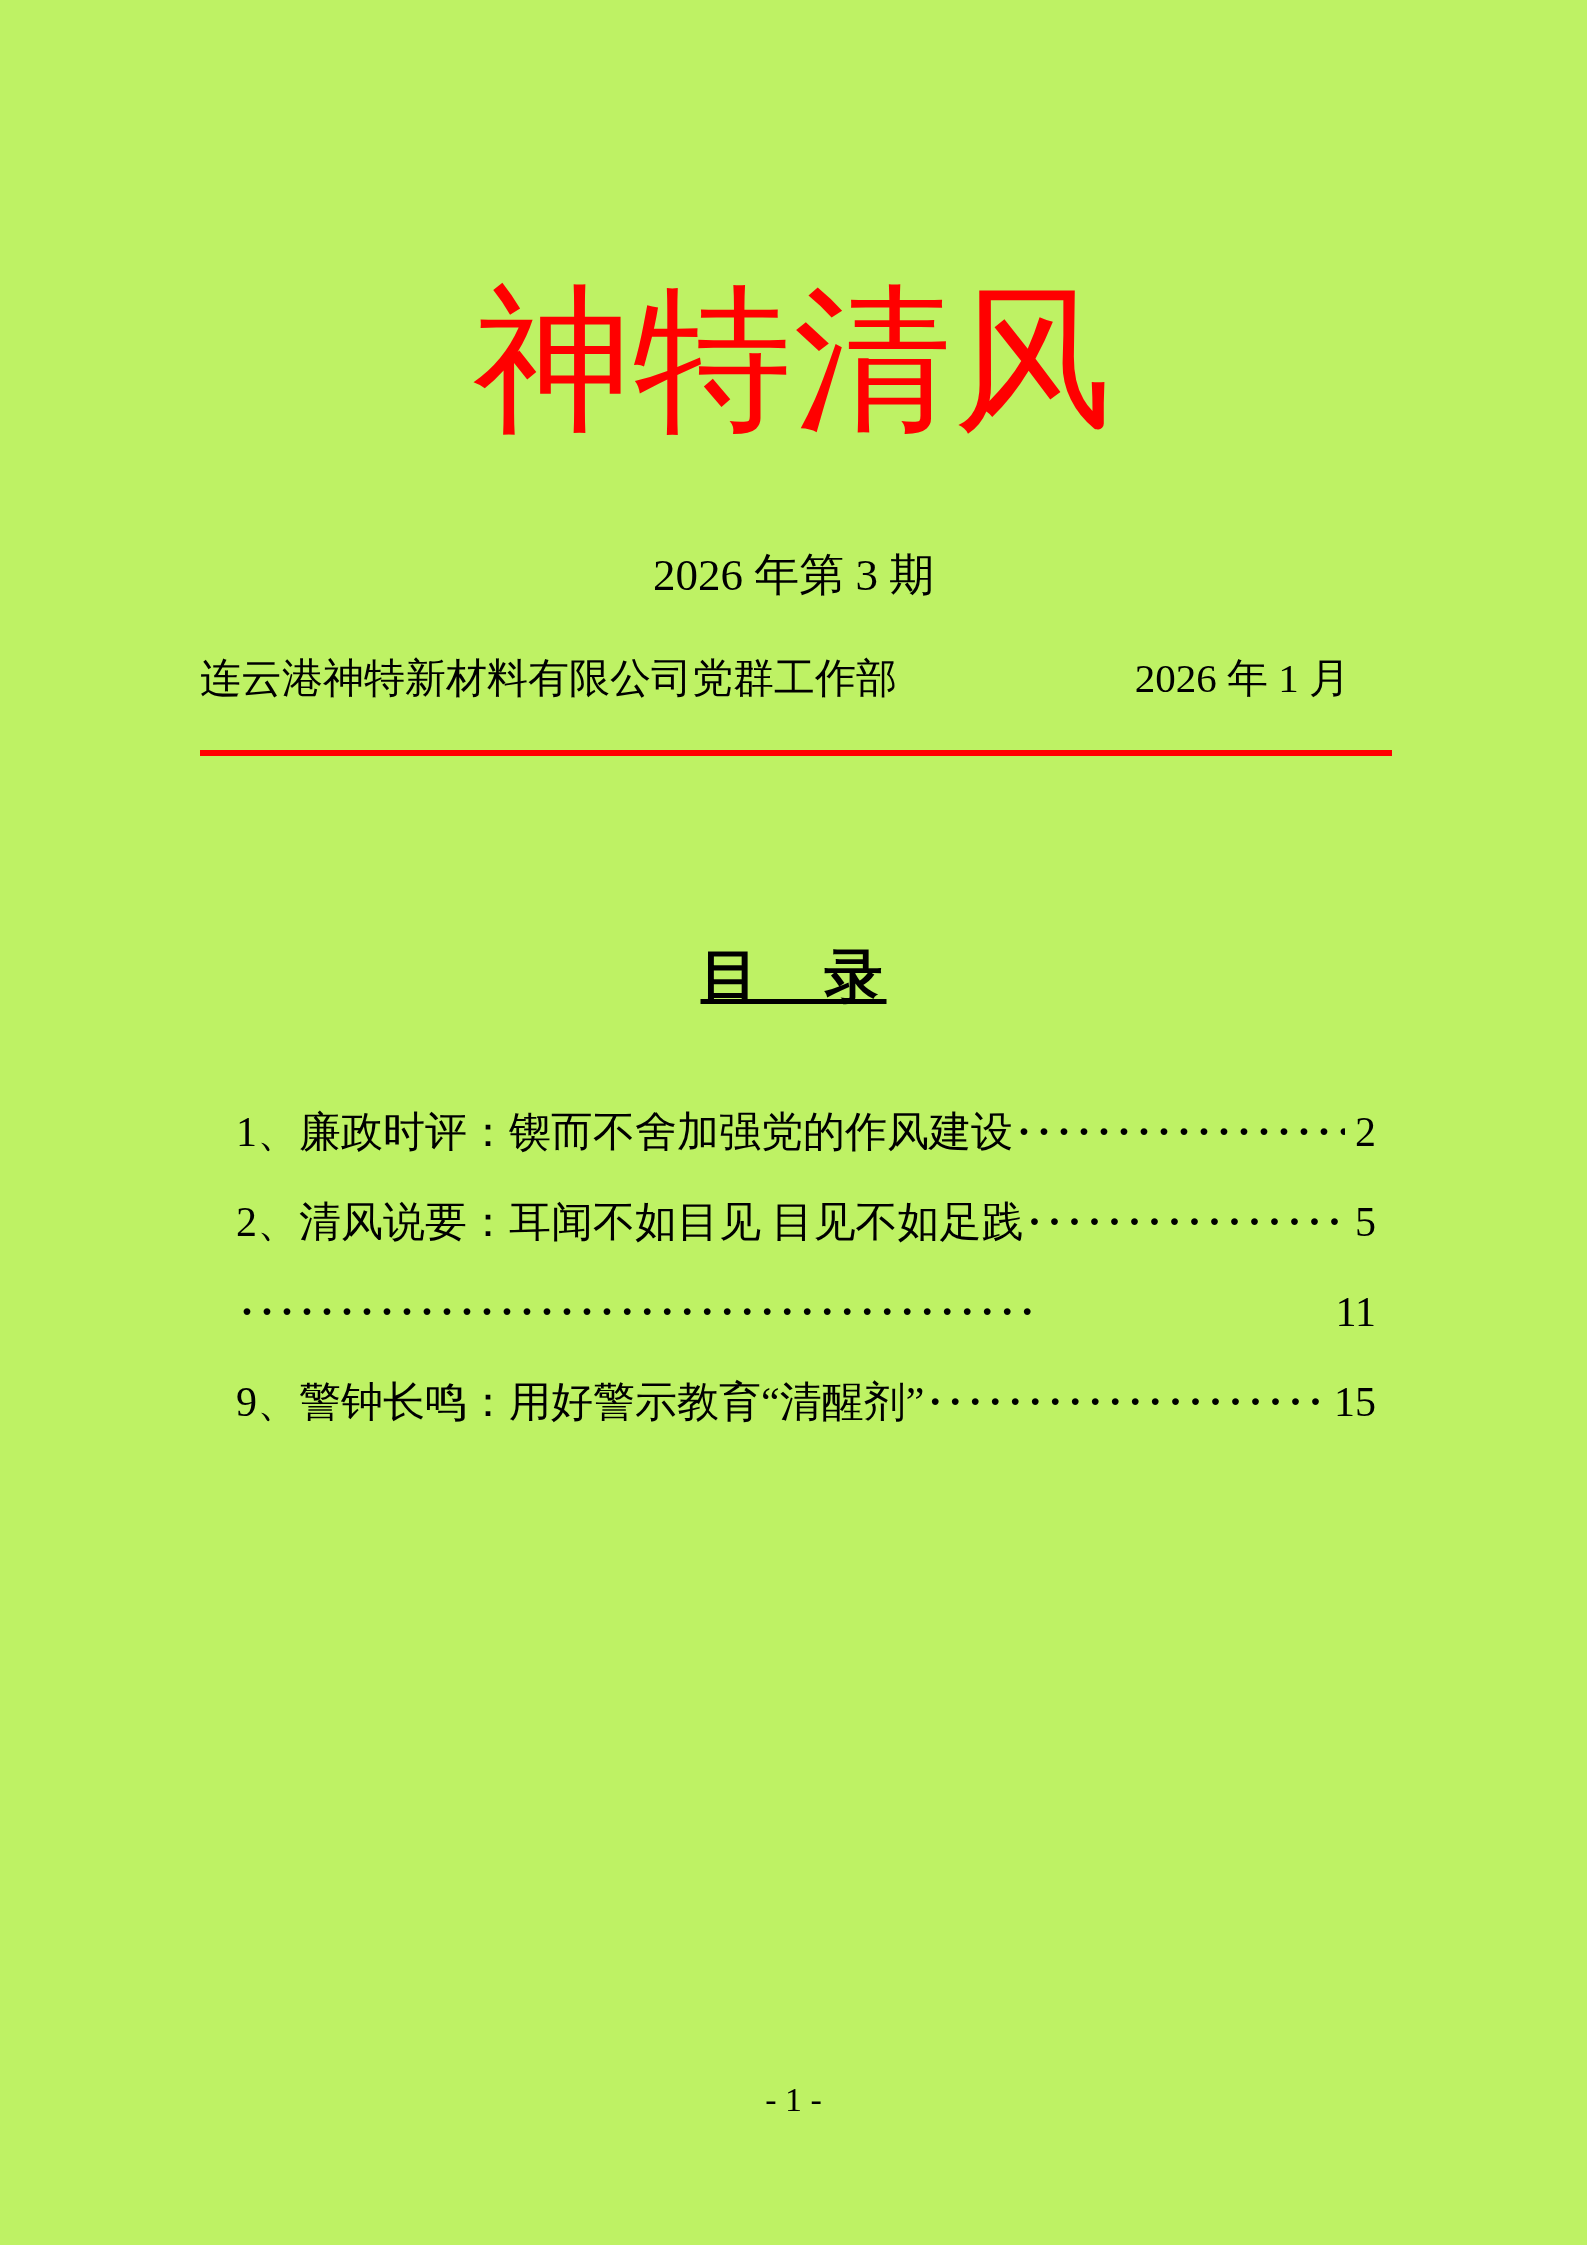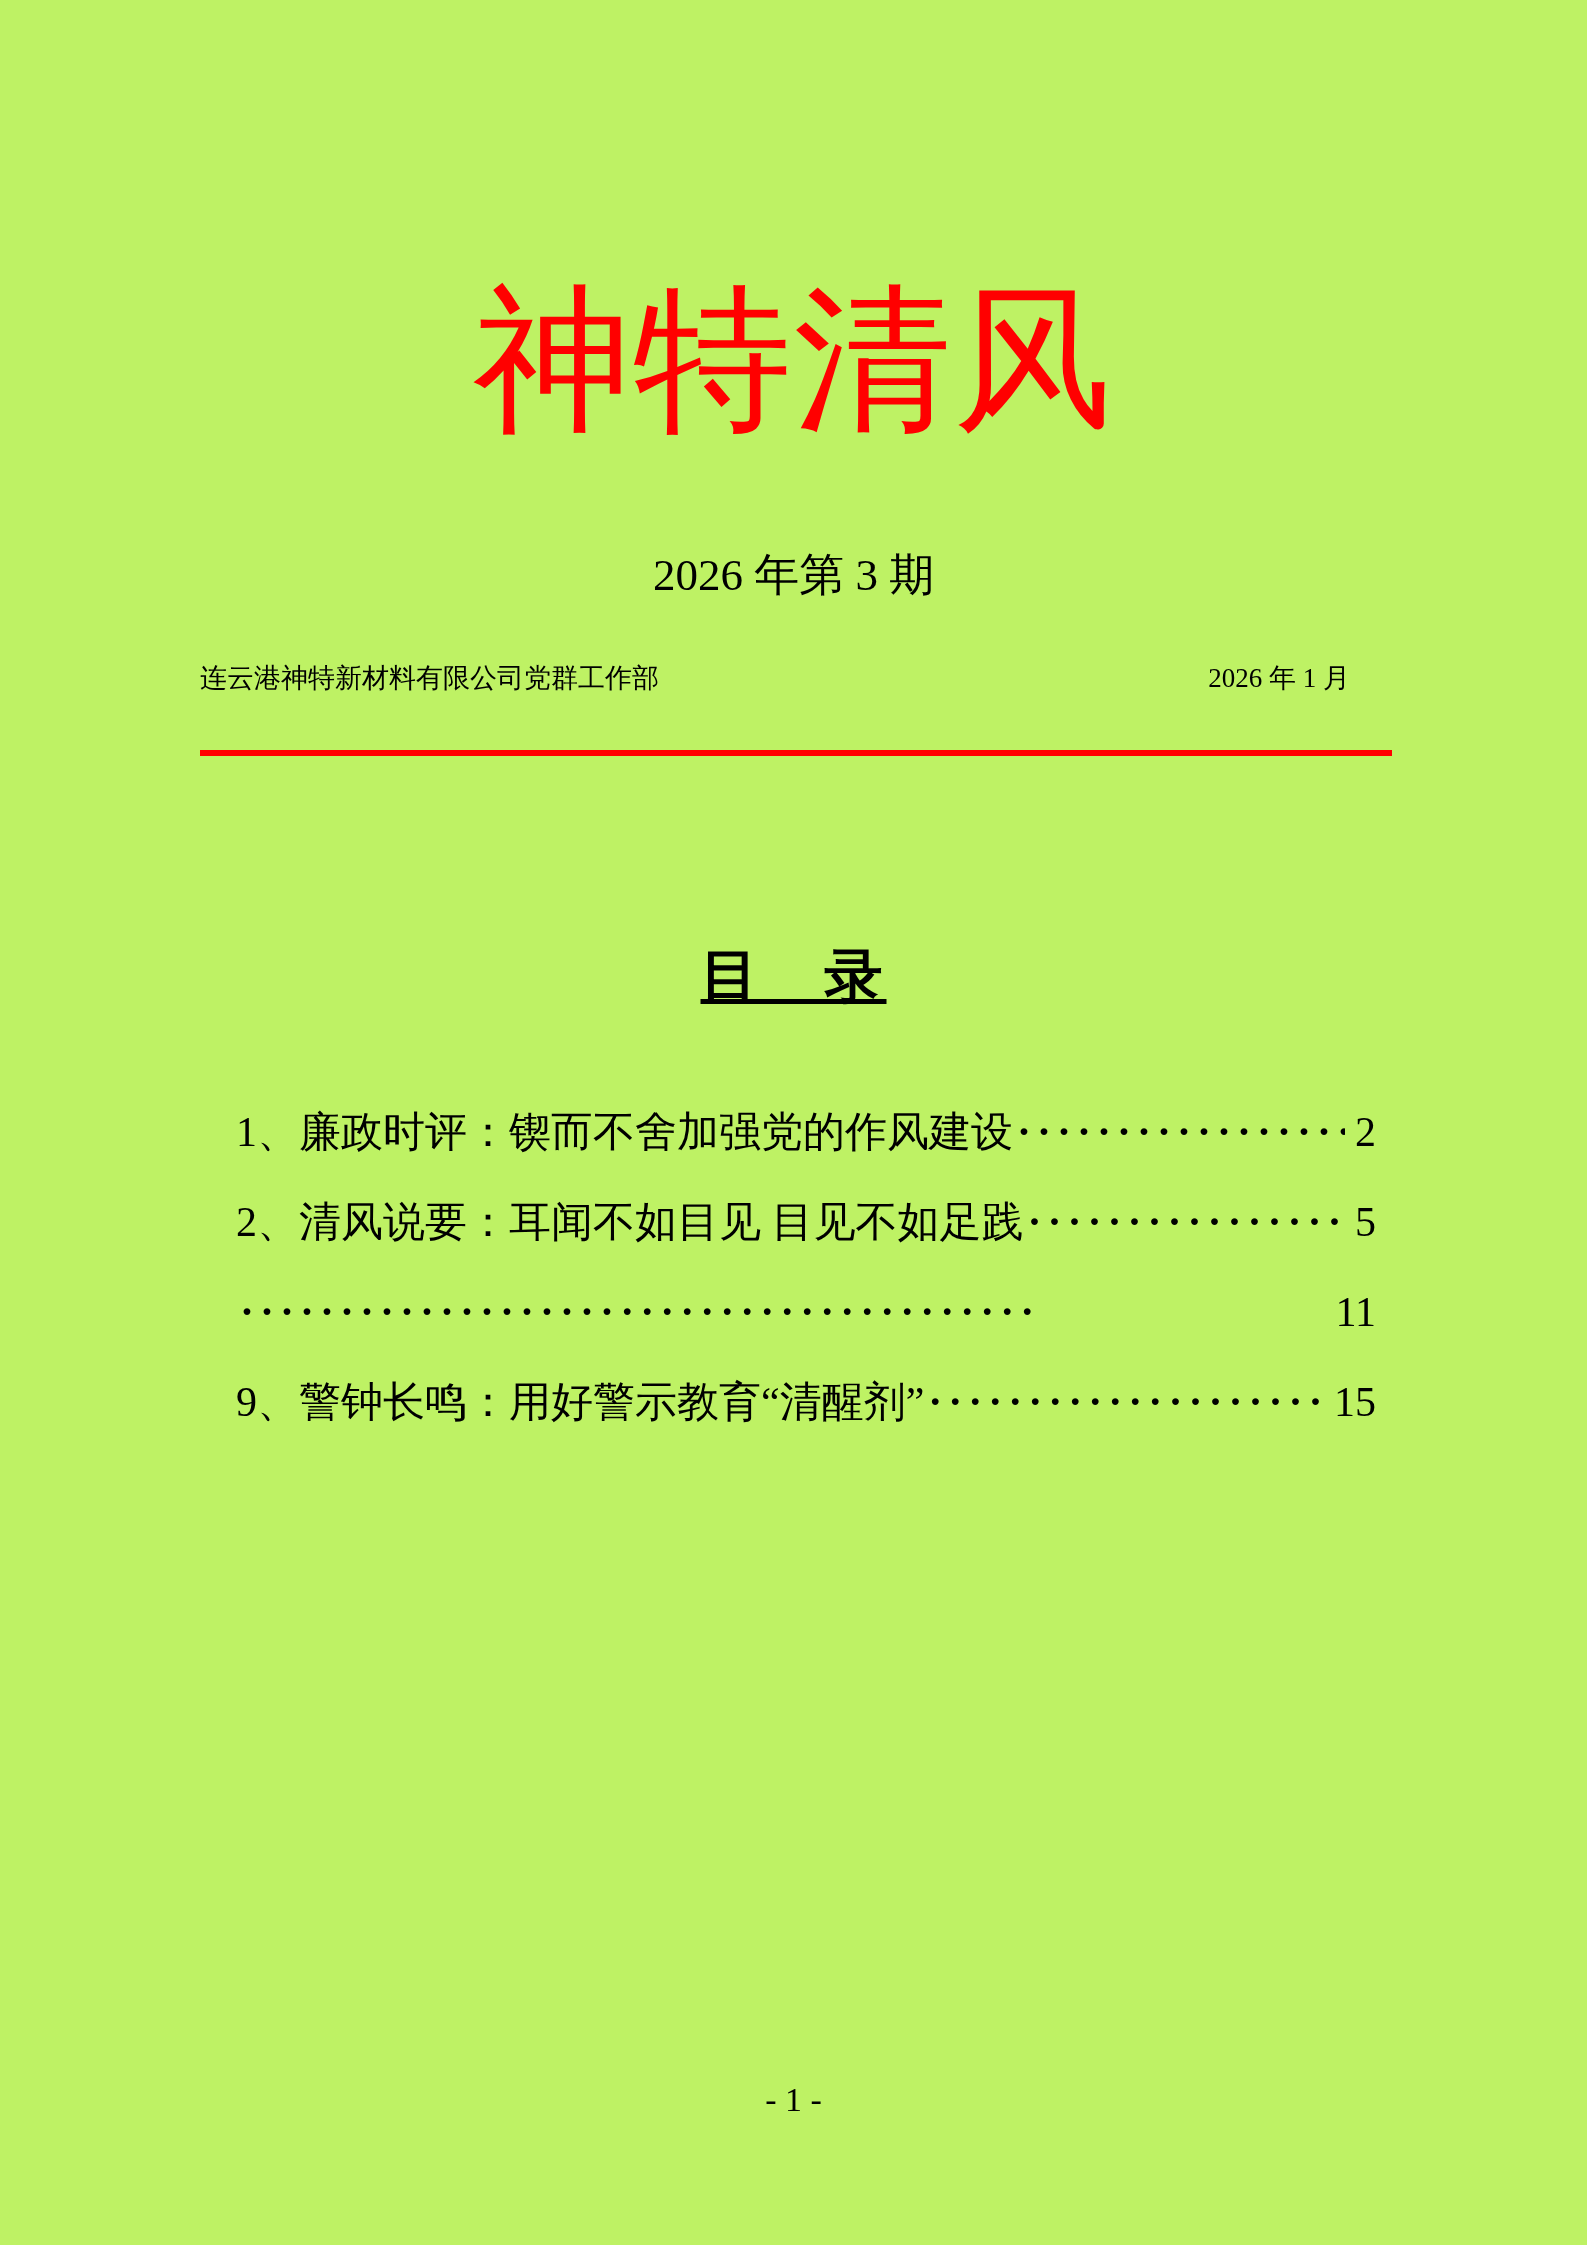--- a/index.html
+++ b/index.html
@@ -40,21 +40,21 @@
     color: #000000;
   }
   .meta-row {
     position: absolute;
     top: 652px;
     left: 200px;
     right: 237px;
     display: flex;
     justify-content: space-between;
     align-items: baseline;
-    font-size: 27px;
+    font-size: 41px;
     line-height: 52px;
   }
   .publisher { white-space: nowrap; }
   .pub-date  { white-space: nowrap; }
   .red-rule {
     position: absolute;
     top: 750px;
     left: 200px;
     width: 1192px;
     height: 6px;

